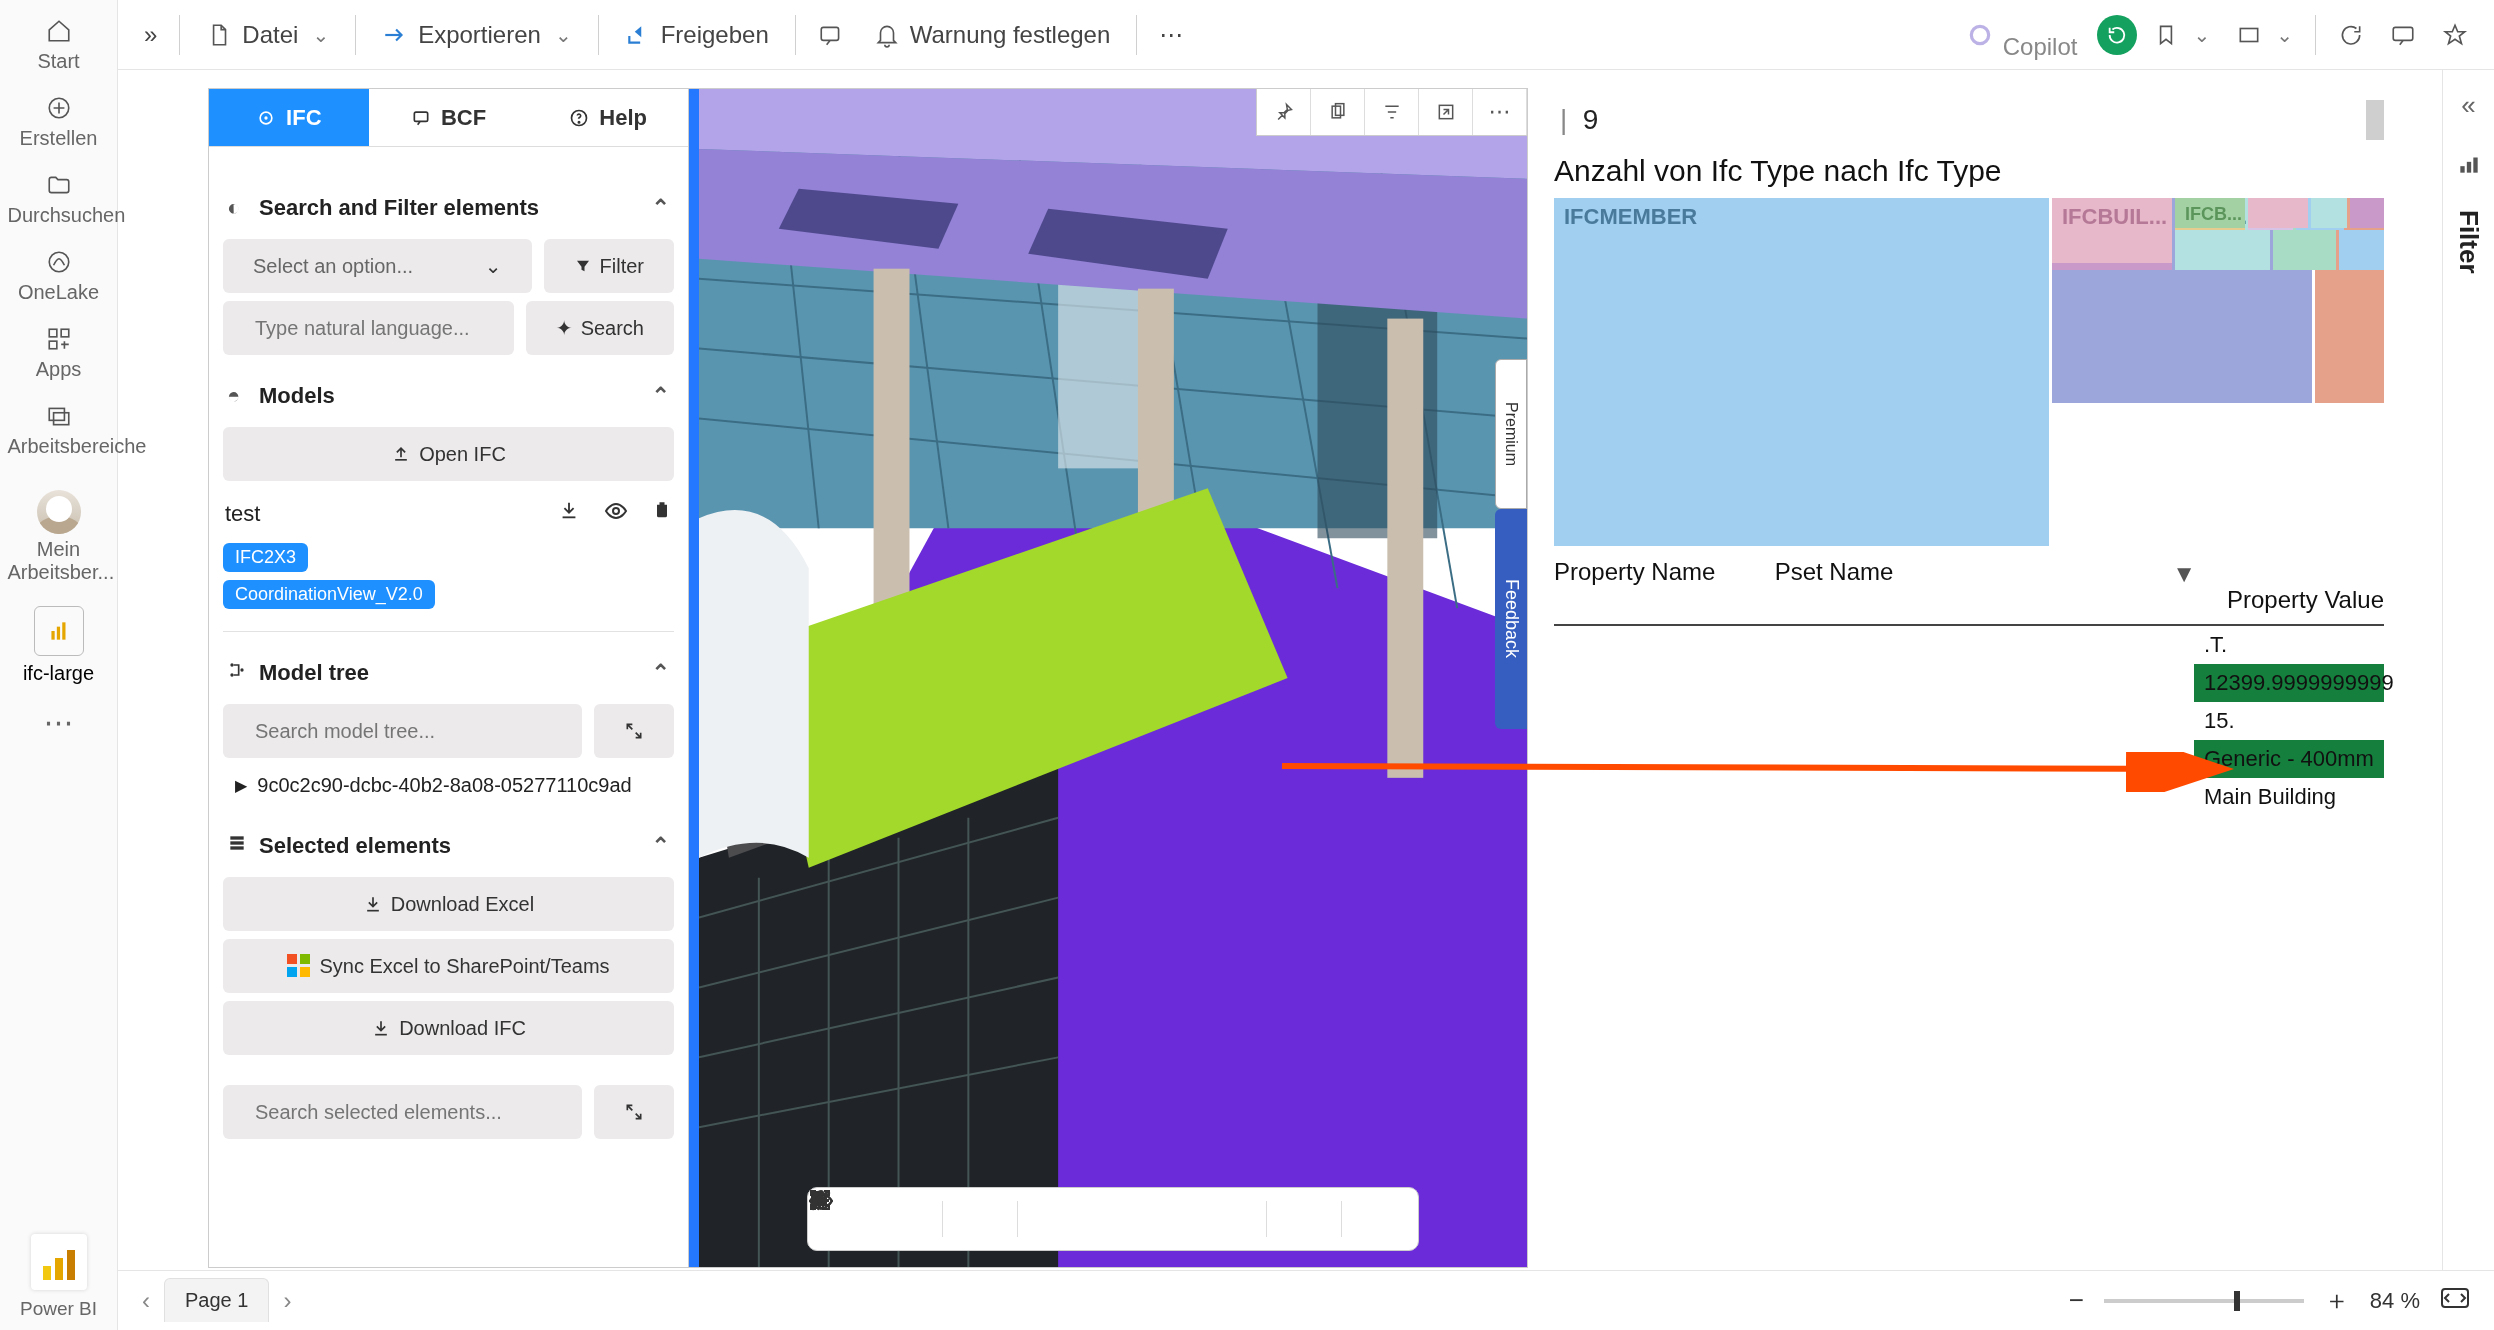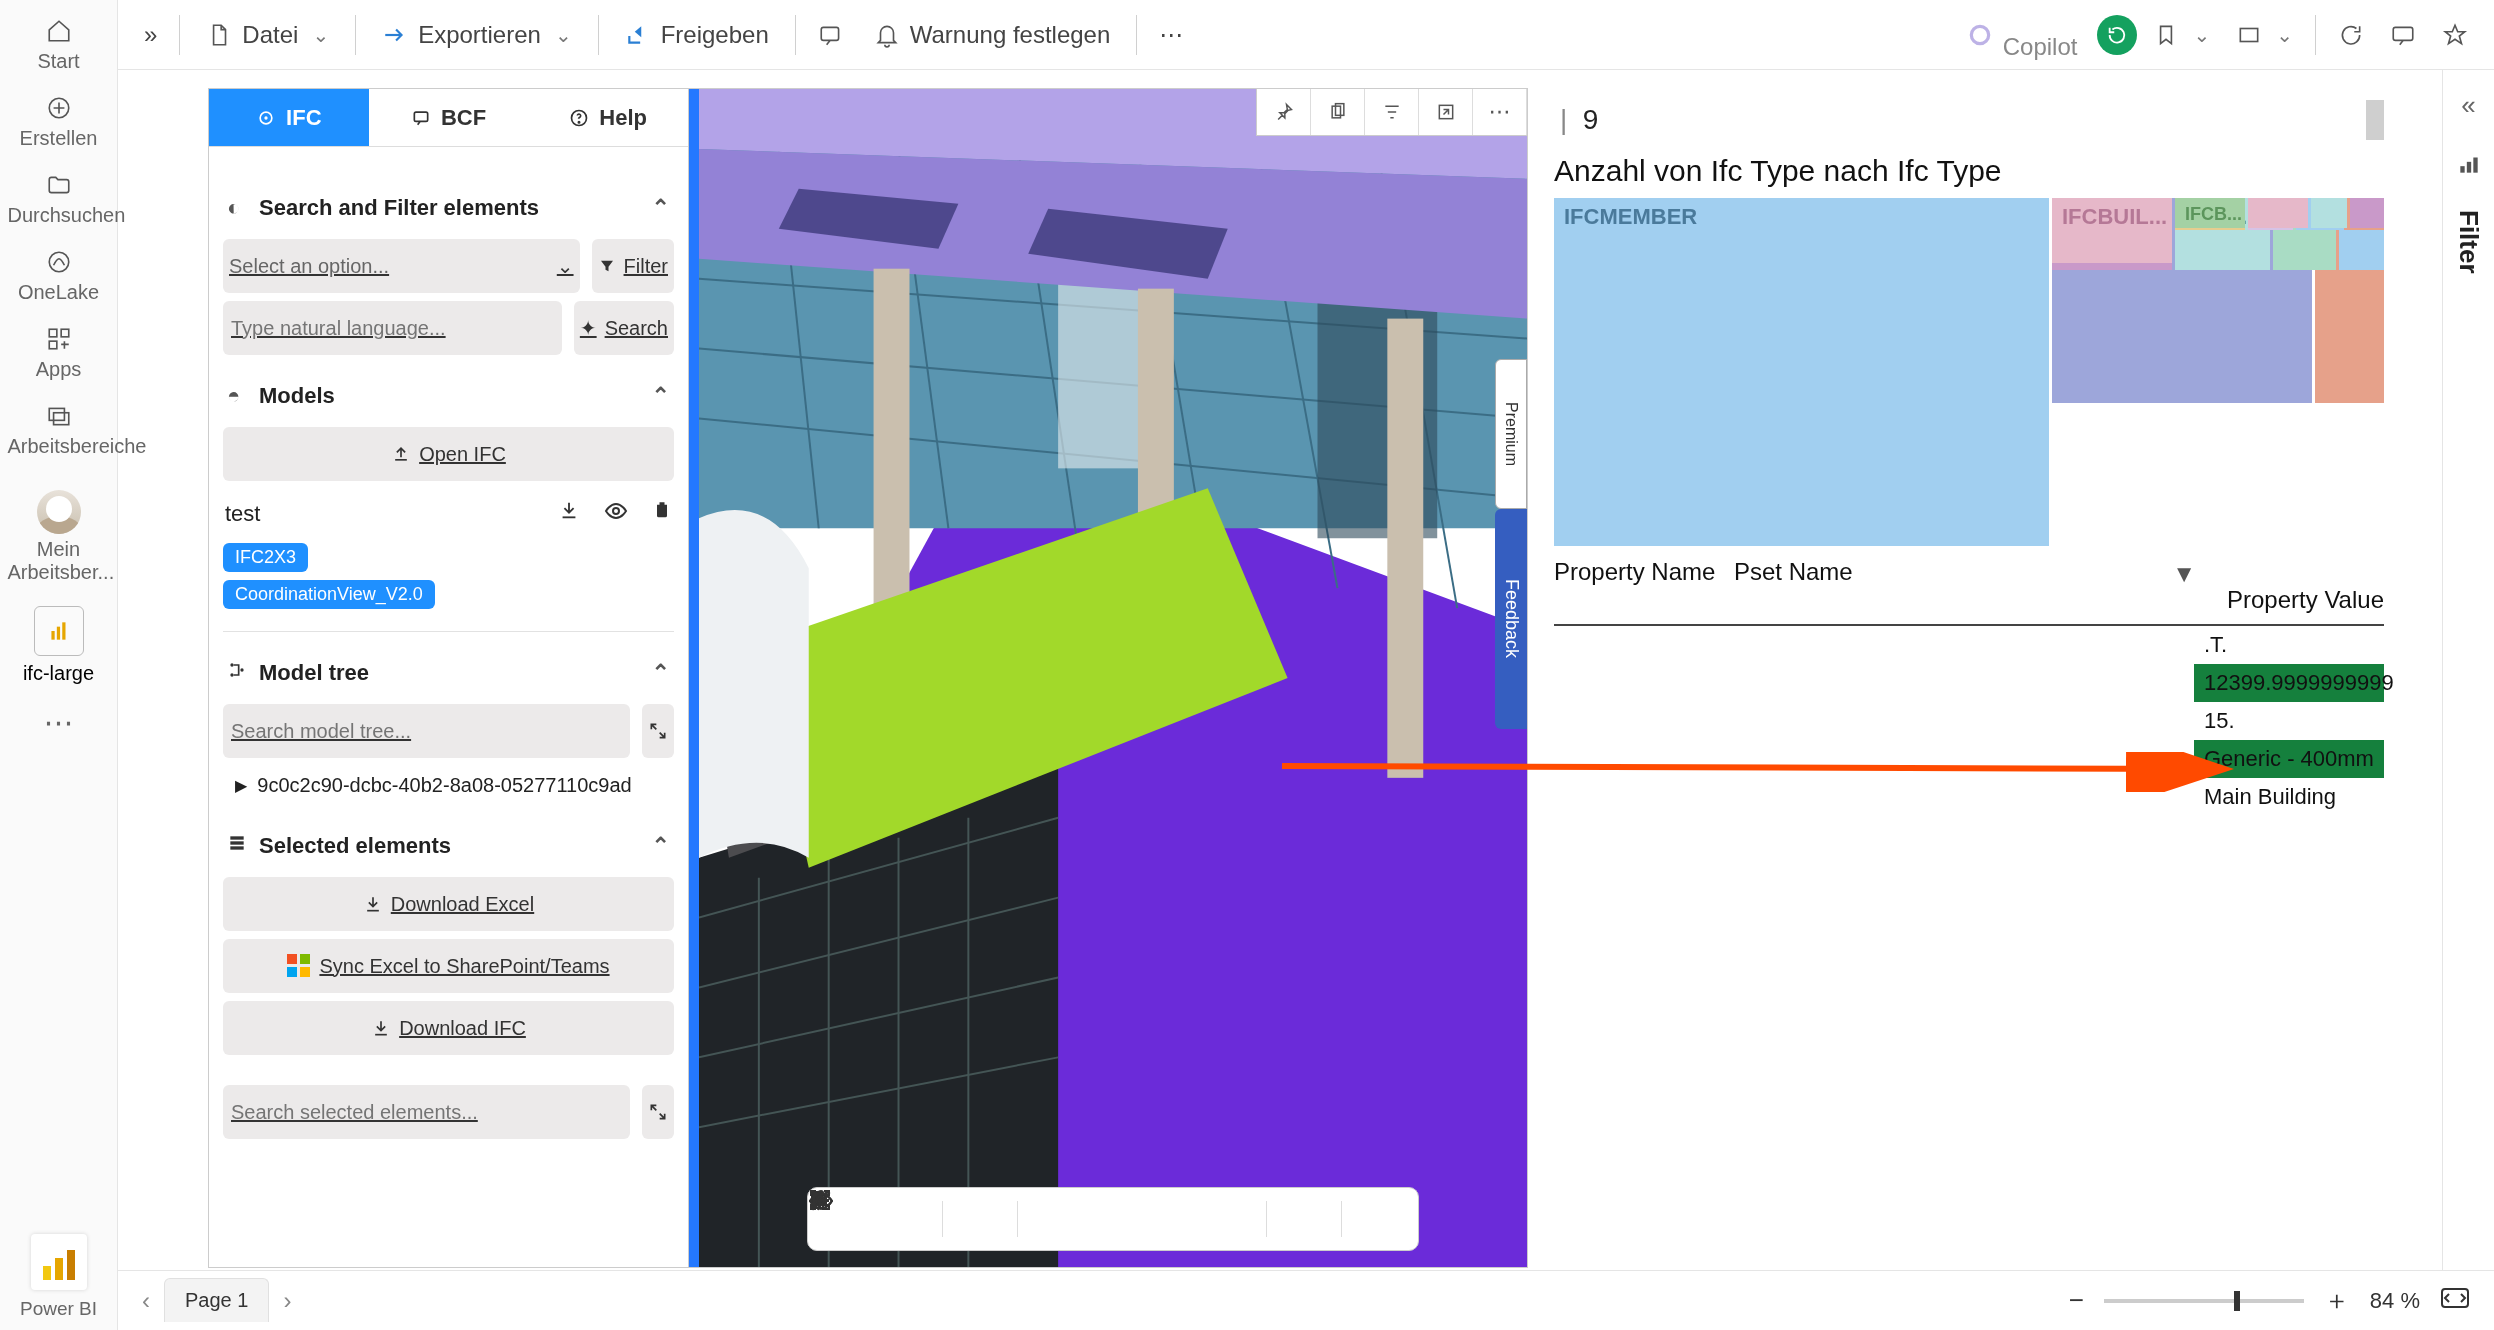--- a/index.html
+++ b/index.html
@@ -125,23 +125,22 @@
   .panel { margin-bottom:18px; }
   .panel-head {
     display:flex; align-items:center; font-size:22px; font-weight:700; color:#222;
     padding:10px 4px;
   }
   .panel-head .ph-icon { width:22px; margin-right:10px; color:#555; }
   .panel-head .caret { margin-left:auto; color:#555;}
   .row { display:flex; gap:12px; margin: 8px 0; }
   .select-btn, .input-btn, .btn-grey {
     background:#eceaea; border-radius:6px; border:none; height:54px;
-    display:flex; align-items:center; padding:0 6px; font-size:20px; color:#333;
+    display:flex; align-items:center; padding:0 30px; font-size:20px; color:#333;
     cursor:pointer;
-    text-decoration:underline;
   }
   .select-btn { flex:1; justify-content:space-between; }
   .input-btn { flex:1; }
   .input-btn input { border:none; background:transparent; width:100%; font-size:20px; color:#333; outline:none;}
   .btn-grey { gap:8px; font-weight:500;}
   .btn-full { width:100%; justify-content:center; }
   .model-name { display:flex; align-items:center; font-size:22px; color:#222; padding: 10px 2px;}
   .model-name .tools { margin-left:auto; display:flex; gap:24px; color:#333; }
   .chip { display:inline-flex; align-items:center; background:#1f90ff; color:#fff; font-size:18px; padding:4px 12px; border-radius:6px; margin:4px 0 4px 0;}
   .tree-row { display:flex; align-items:center; gap:10px; font-size:20px; color:#222; padding:8px 4px 8px 12px;}
@@ -194,21 +193,21 @@
   }
   .tm { position:absolute; color:#fff; font-size:22px; font-weight:600; padding:6px 10px; overflow:hidden; white-space:nowrap; }
   .table-vis {
     position:absolute; left:1346px; top:470px; width:830px;
   }
   .table-vis .thead {
     display:flex; border-bottom:2px solid #444; font-size:24px; color:#111; padding-bottom:10px;
     position:relative;
   }
   .table-vis .thead .th1{flex:0 0 180px;}
-  .table-vis .thead .th2{flex:0 0 200px;}
+  .table-vis .thead .th2{flex:0 0 200px;text-align:center;}
   .table-vis .thead .th3{margin-left:auto; text-align:right; width:180px;margin-top:28px;}
   .table-vis .sort-icon { position:absolute; right:188px; top:2px; color:#555;}
   .table-vis .tbody { margin-left: 640px;}
   .table-vis .row { font-size:22px; color:#111; padding:6px 10px; margin:0;}
   .table-vis .row.alt { background:#15803d; }
 
   
   .status-bar {
     position:absolute; left:118px; right:0; bottom:0; height:60px;
     border-top:1px solid var(--border); display:flex; align-items:center;

